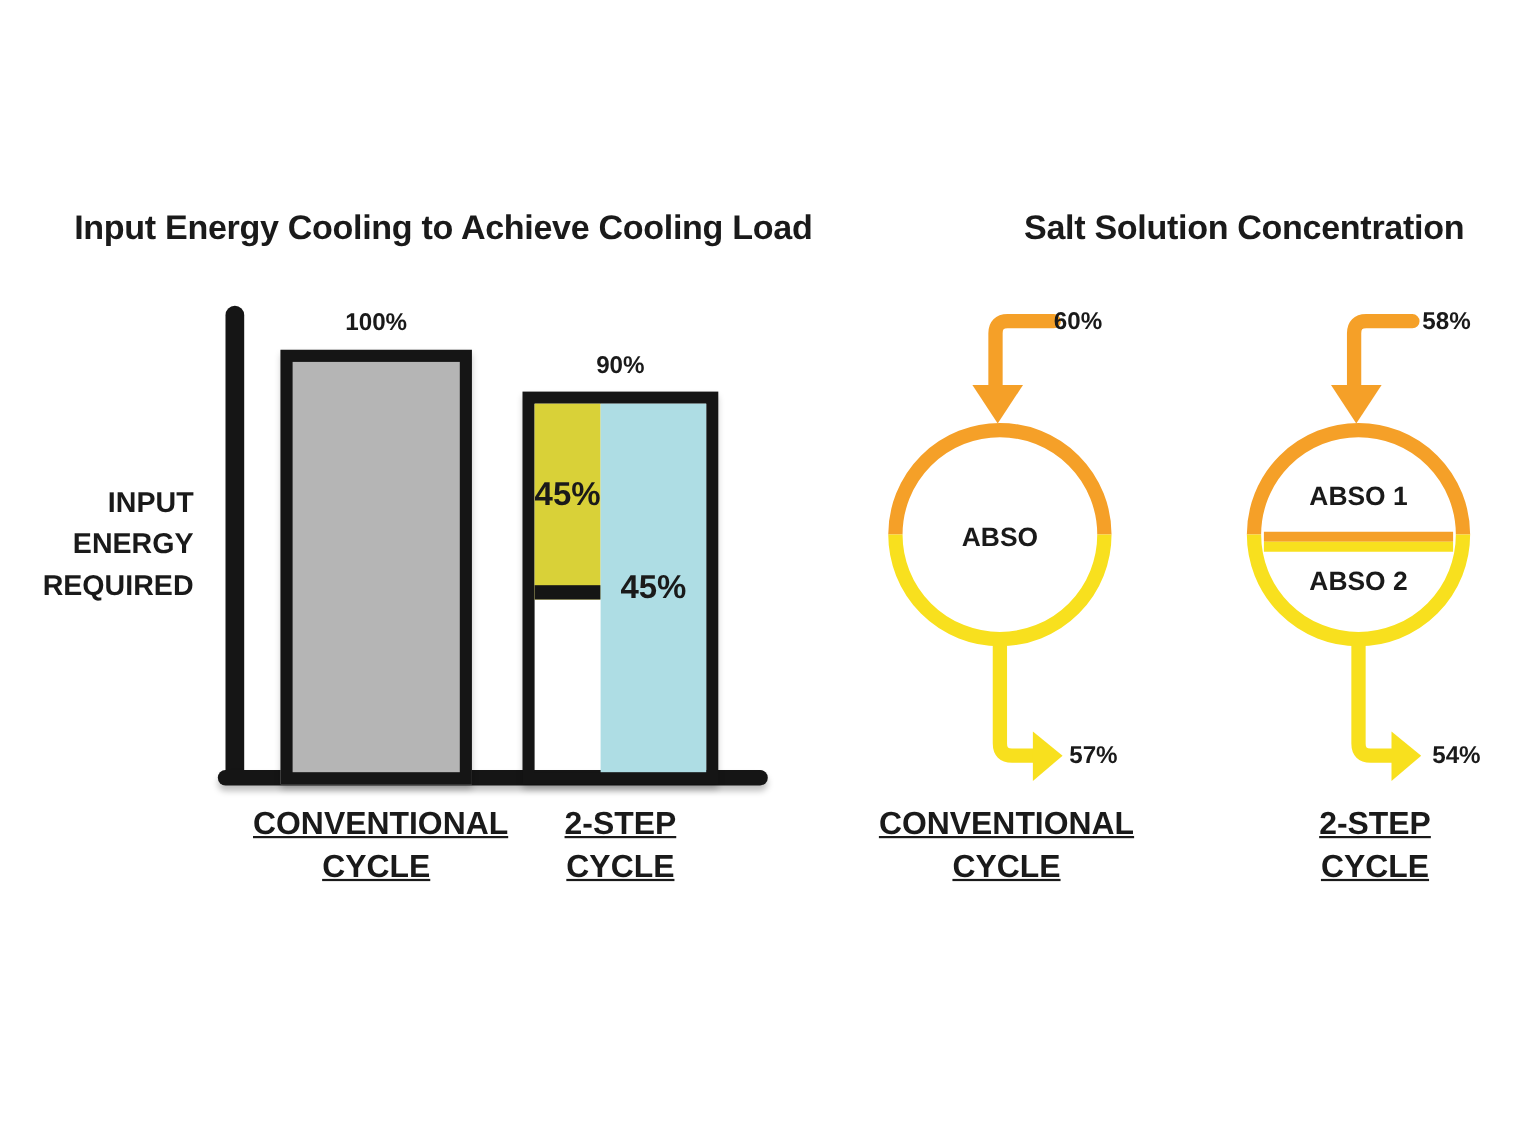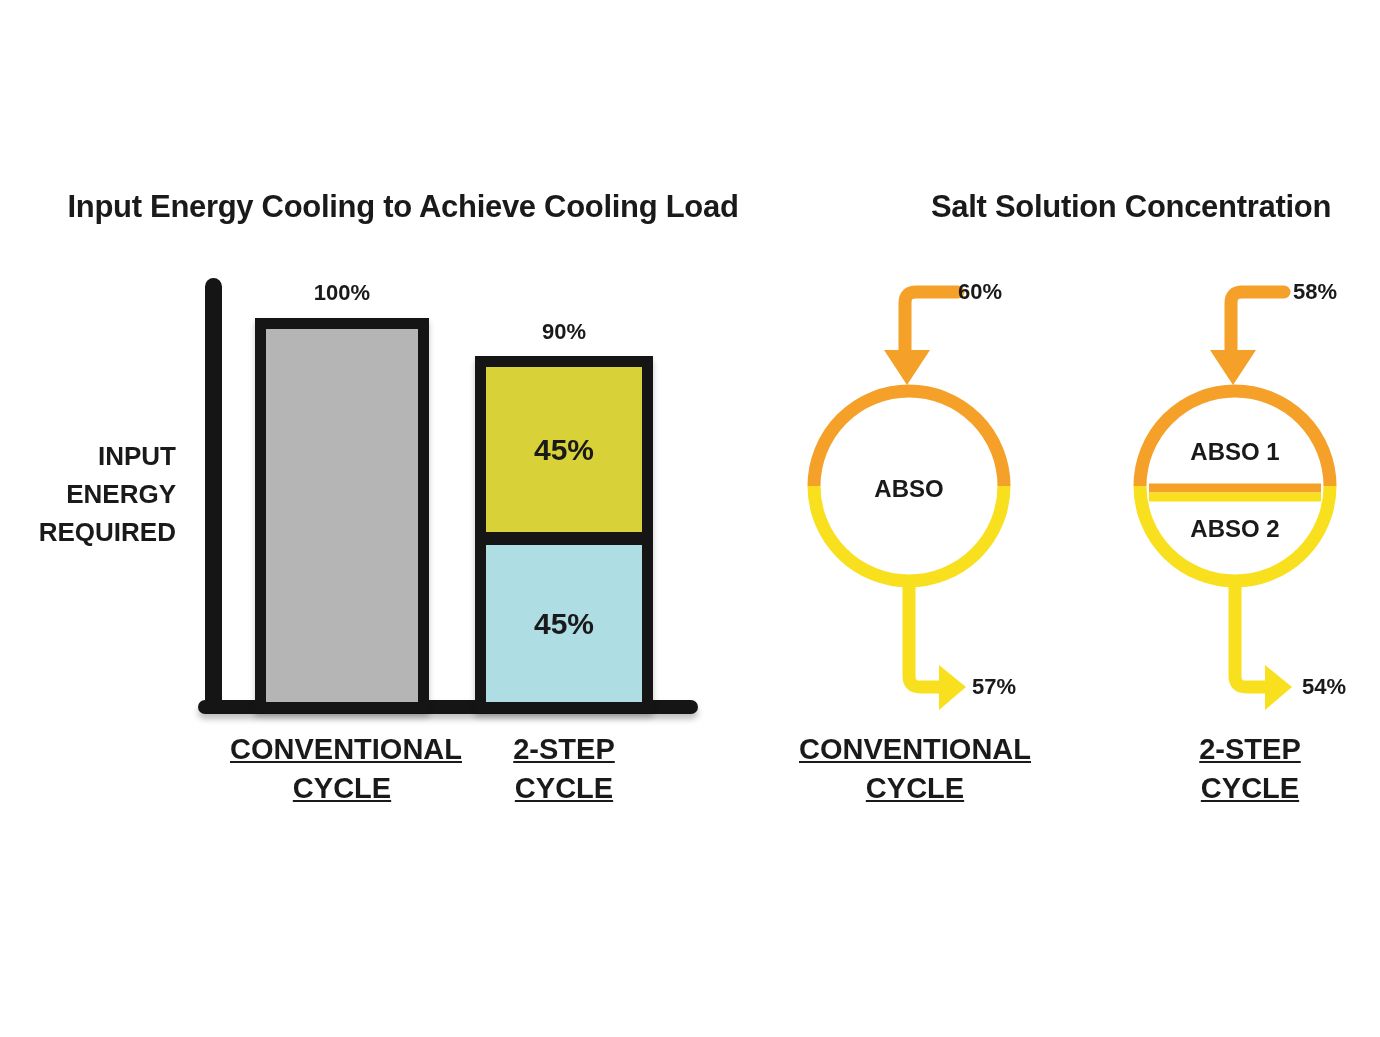--- a/index.html
+++ b/index.html
@@ -14,21 +14,21 @@
   .pre{white-space:pre-line;}
   .title{font-size:31px;line-height:36px;letter-spacing:-0.3px;}
   .pct{font-size:22px;line-height:32px;}
   .cat{font-size:29px;line-height:39px;text-decoration:underline;}
   .ylab{font-size:26px;line-height:38px;}
   .vessel-text{font-size:24px;line-height:32px;}
   .axis-v{left:205px;top:278px;width:17px;height:435px;background:var(--ink);border-radius:9px 9px 0 0;}
   .axis-h{left:198px;top:700px;width:500px;height:14px;background:var(--ink);border-radius:7px;box-shadow:0 5px 6px rgba(0,0,0,0.25);}
   .bar{box-shadow:0 4px 6px rgba(0,0,0,0.22);}
   #bar-conventional{left:255px;top:318px;width:174px;height:395px;background:var(--gray);border:11px solid var(--ink);box-sizing:border-box;}
-  #bar-two-step{left:475px;top:356px;width:178px;height:357px;border:11px solid var(--ink);box-sizing:border-box;display:flex;flex-direction:column;}
+  #bar-two-step{left:475px;top:356px;width:178px;height:357px;border:11px solid var(--ink);box-sizing:border-box;display:flex;flex-direction:row;}
   .seg-top{height:165px;background:var(--olive);border-bottom:13px solid var(--ink);display:flex;align-items:center;justify-content:center;font-size:30px;}
   .seg-bottom{flex:1;background:var(--cyan);display:flex;align-items:center;justify-content:center;font-size:30px;}
   .overlay{position:absolute;left:0;top:0;pointer-events:none;}
   .stroke-orange{stroke:var(--orange);fill:none;}
   .stroke-yellow{stroke:var(--yellow);fill:none;}
   .fill-orange{fill:var(--orange);stroke:none;}
   .fill-yellow{fill:var(--yellow);stroke:none;}
 </style>
 </head>
 <body>

